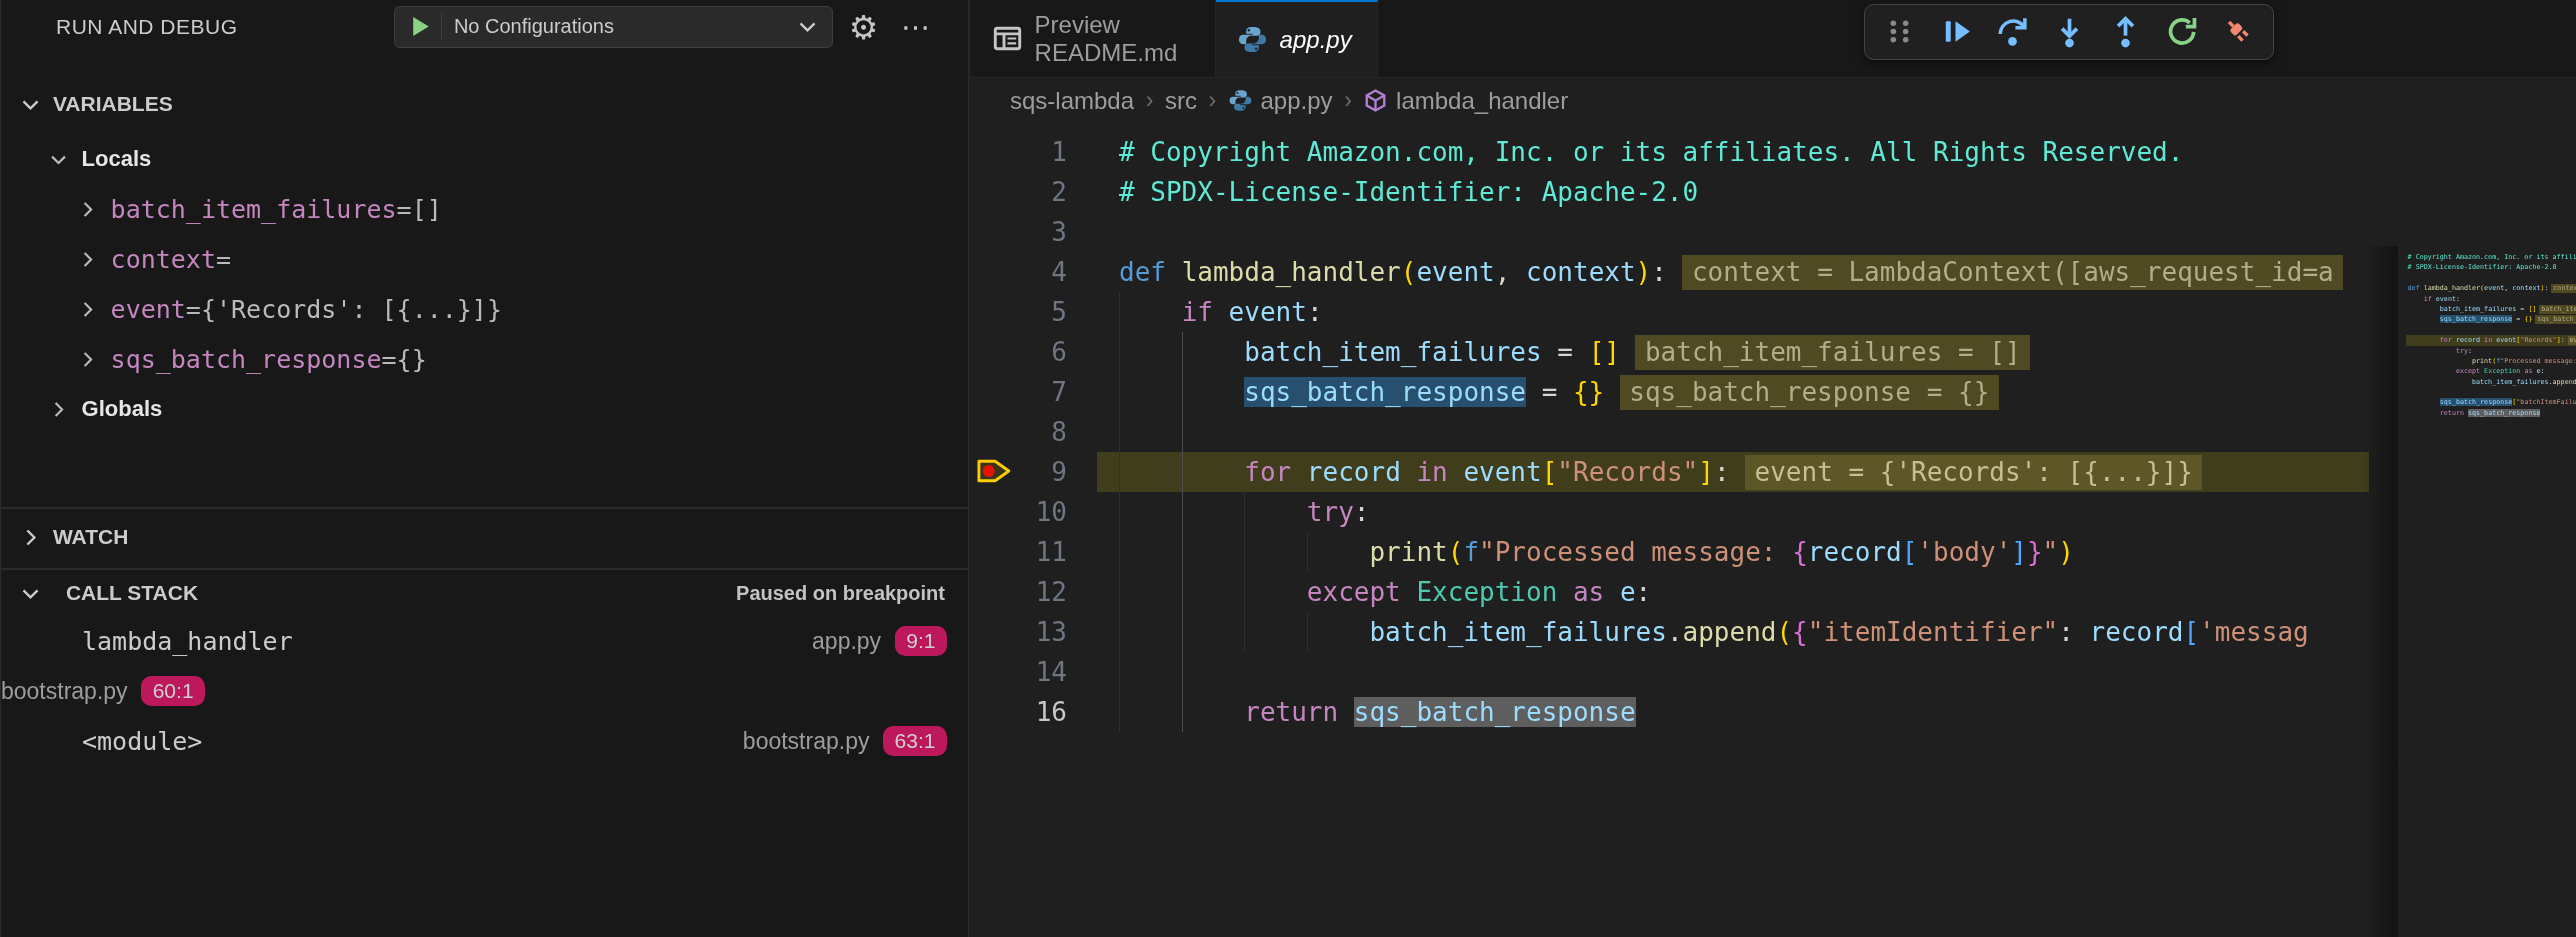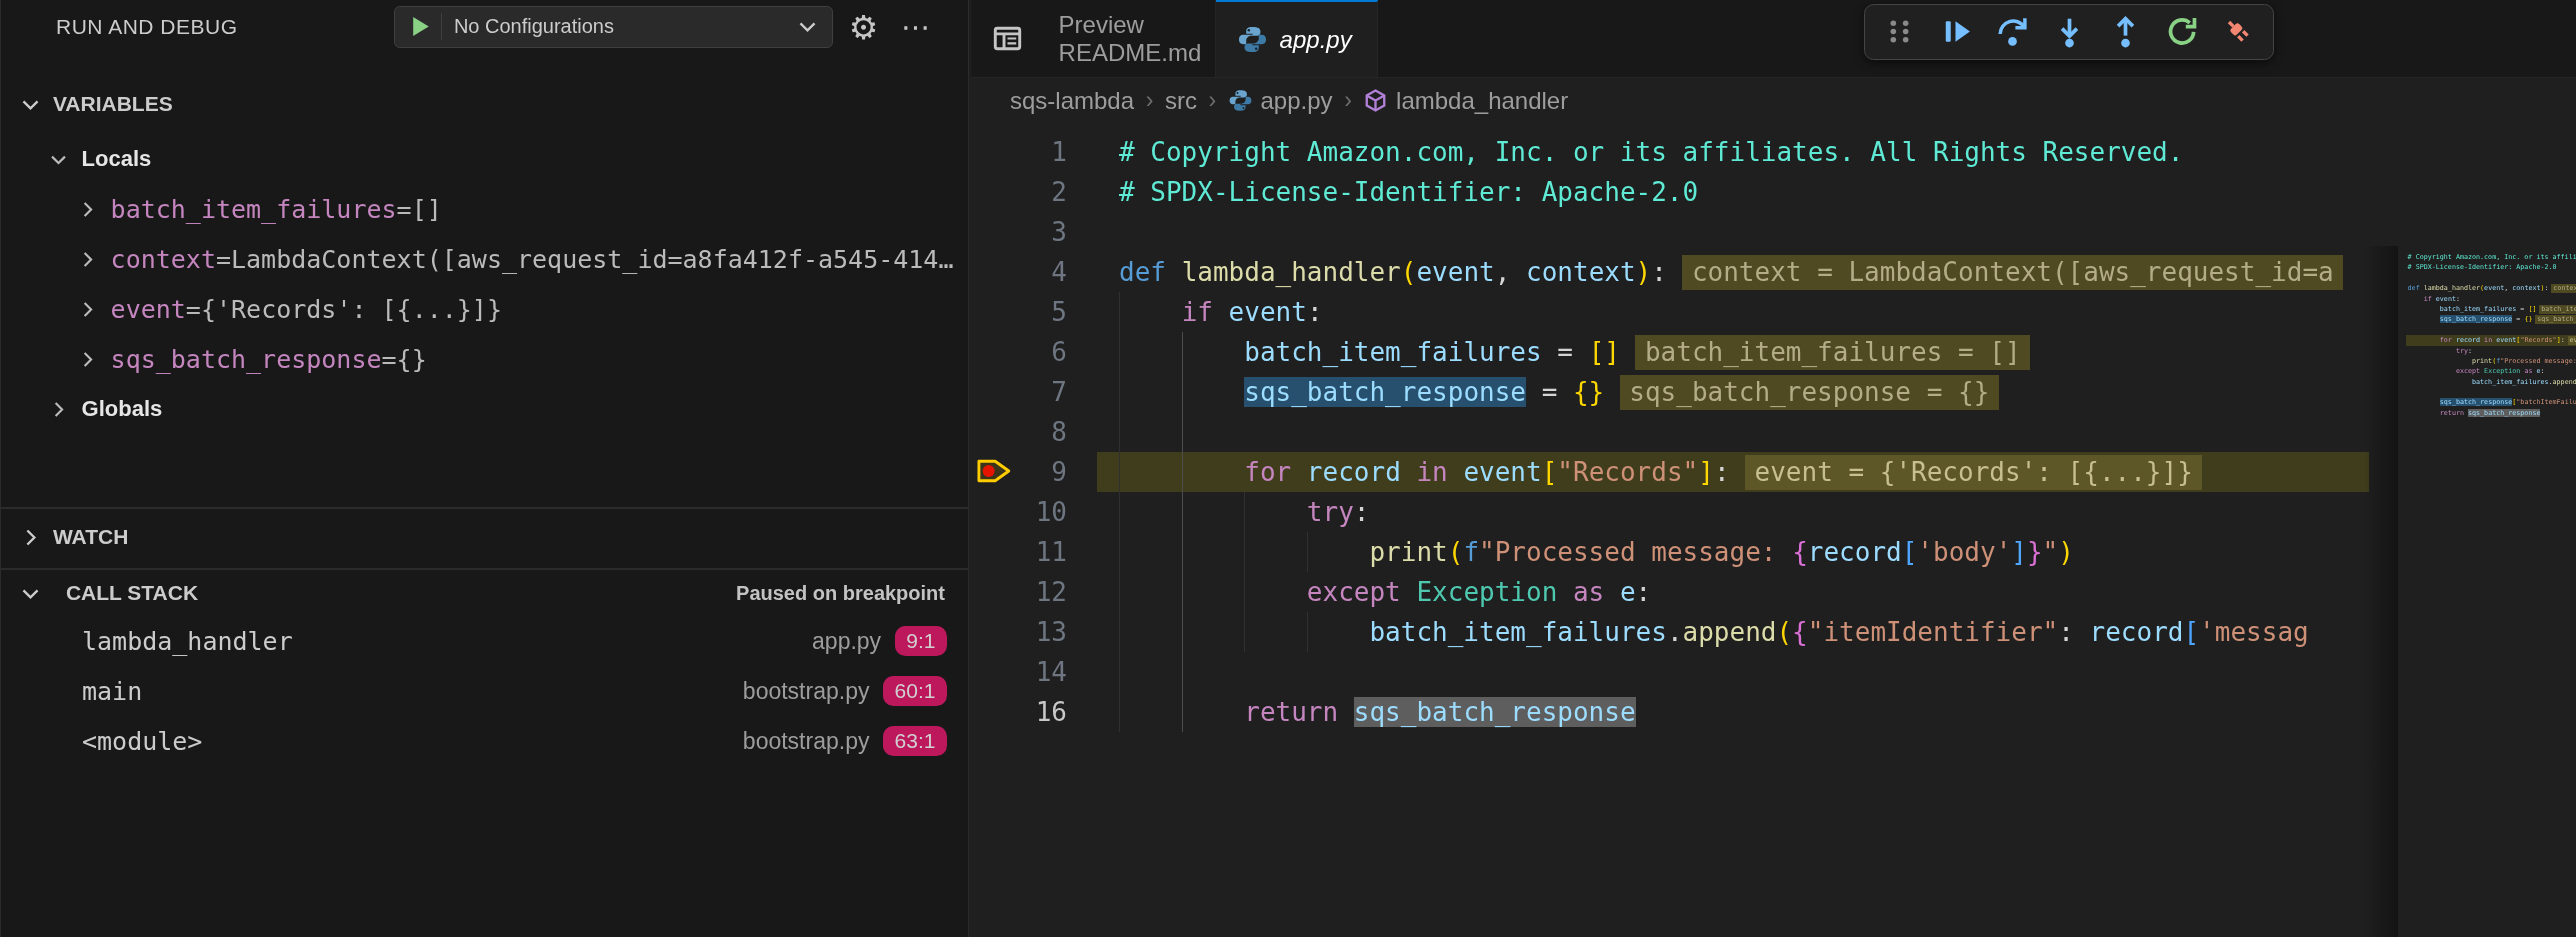--- a/index.html
+++ b/index.html
@@ -119,21 +119,20 @@
           <span class="varname">batch_item_failures</span>
           <span class="vareq"> = </span>
           <span class="varval">[]</span>
         </div>
         <div class="tree-row tr-item mono" style="top: 237px;">
           <span class="tw"><svg viewBox="0 0 16 16">
               <path d="M6 3.5L10.5 8 6 12.5" fill="none" stroke="currentColor" stroke-width="1.5"></path>
             </svg></span>
           <span class="varname">context</span>
           <span class="vareq"> = </span>
-          <span class="varval">LambdaContext([aws_request_id=a8fa412f-a545-414…</span>
         </div>
         <div class="tree-row tr-item mono" style="top: 287px;">
           <span class="tw"><svg viewBox="0 0 16 16">
               <path d="M6 3.5L10.5 8 6 12.5" fill="none" stroke="currentColor" stroke-width="1.5"></path>
             </svg></span>
           <span class="varname">event</span>
           <span class="vareq"> = </span>
           <span class="varval">{'Records': [{...}]}</span>
         </div>
         <div class="tree-row tr-item mono" style="top: 337px;">
@@ -164,35 +163,34 @@
             </svg></span>
           <span>CALL STACK</span>
           <span class="cs-status">Paused on breakpoint</span>
         </div>
         <div class="cs-row" style="top: 619px;">
           <span class="cs-fn mono">lambda_handler</span>
           <span class="cs-file">app.py</span>
           <span class="cs-badge">9:1</span>
         </div>
         <div class="cs-row" style="top: 669px;">
-          <span class="cs-fn mono">main</span>
           <span class="cs-file">bootstrap.py</span>
           <span class="cs-badge">60:1</span>
         </div>
         <div class="cs-row" style="top: 719px;">
           <span class="cs-fn mono">&lt;module&gt;</span>
           <span class="cs-file">bootstrap.py</span>
           <span class="cs-badge">63:1</span>
         </div>
       </div>
   </aside>
 
   <main id="editor">
     <div id="tabbar">
-        <div class="tab tab-inactive" style="left: 0px; width: 245px; gap: 24px;">
+        <div class="tab tab-inactive" style="left: 0px; width: 245px;">
           <span class="ticon"><svg viewBox="0 0 16 16" color="#c5c5c5">
               <rect x="1.7" y="2.7" width="12.6" height="10.6" rx="1" fill="none" stroke="currentColor" stroke-width="1.5"></rect>
               <path d="M1.7 5.6h12.6M6.2 5.6v7.7" fill="none" stroke="currentColor" stroke-width="1.5"></path>
               <path d="M8 8h4.5M8 10.5h4.5" stroke="currentColor" stroke-width="1.1"></path>
             </svg></span>
           <span class="tlabel">Preview README.md</span>
         </div>
         <div class="tab tab-active" style="left: 245px; width: 162px;">
           <span class="ticon"><svg viewBox="0 0 32 32">
               <path d="M16 3c-5.5 0-6.5 2.2-6.5 4.4V10h6.7v1.2H6.3C3.7 11.2 2 13 2 16s1.7 4.8 4.3 4.8h3.2v-3.6c0-2.9 2.4-5.2 5.2-5.2h6.2c1.8 0 3.3-1.5 3.3-3.3V7.4C24.2 4.6 22 3 16 3z" fill="#6aa5cf"></path>

